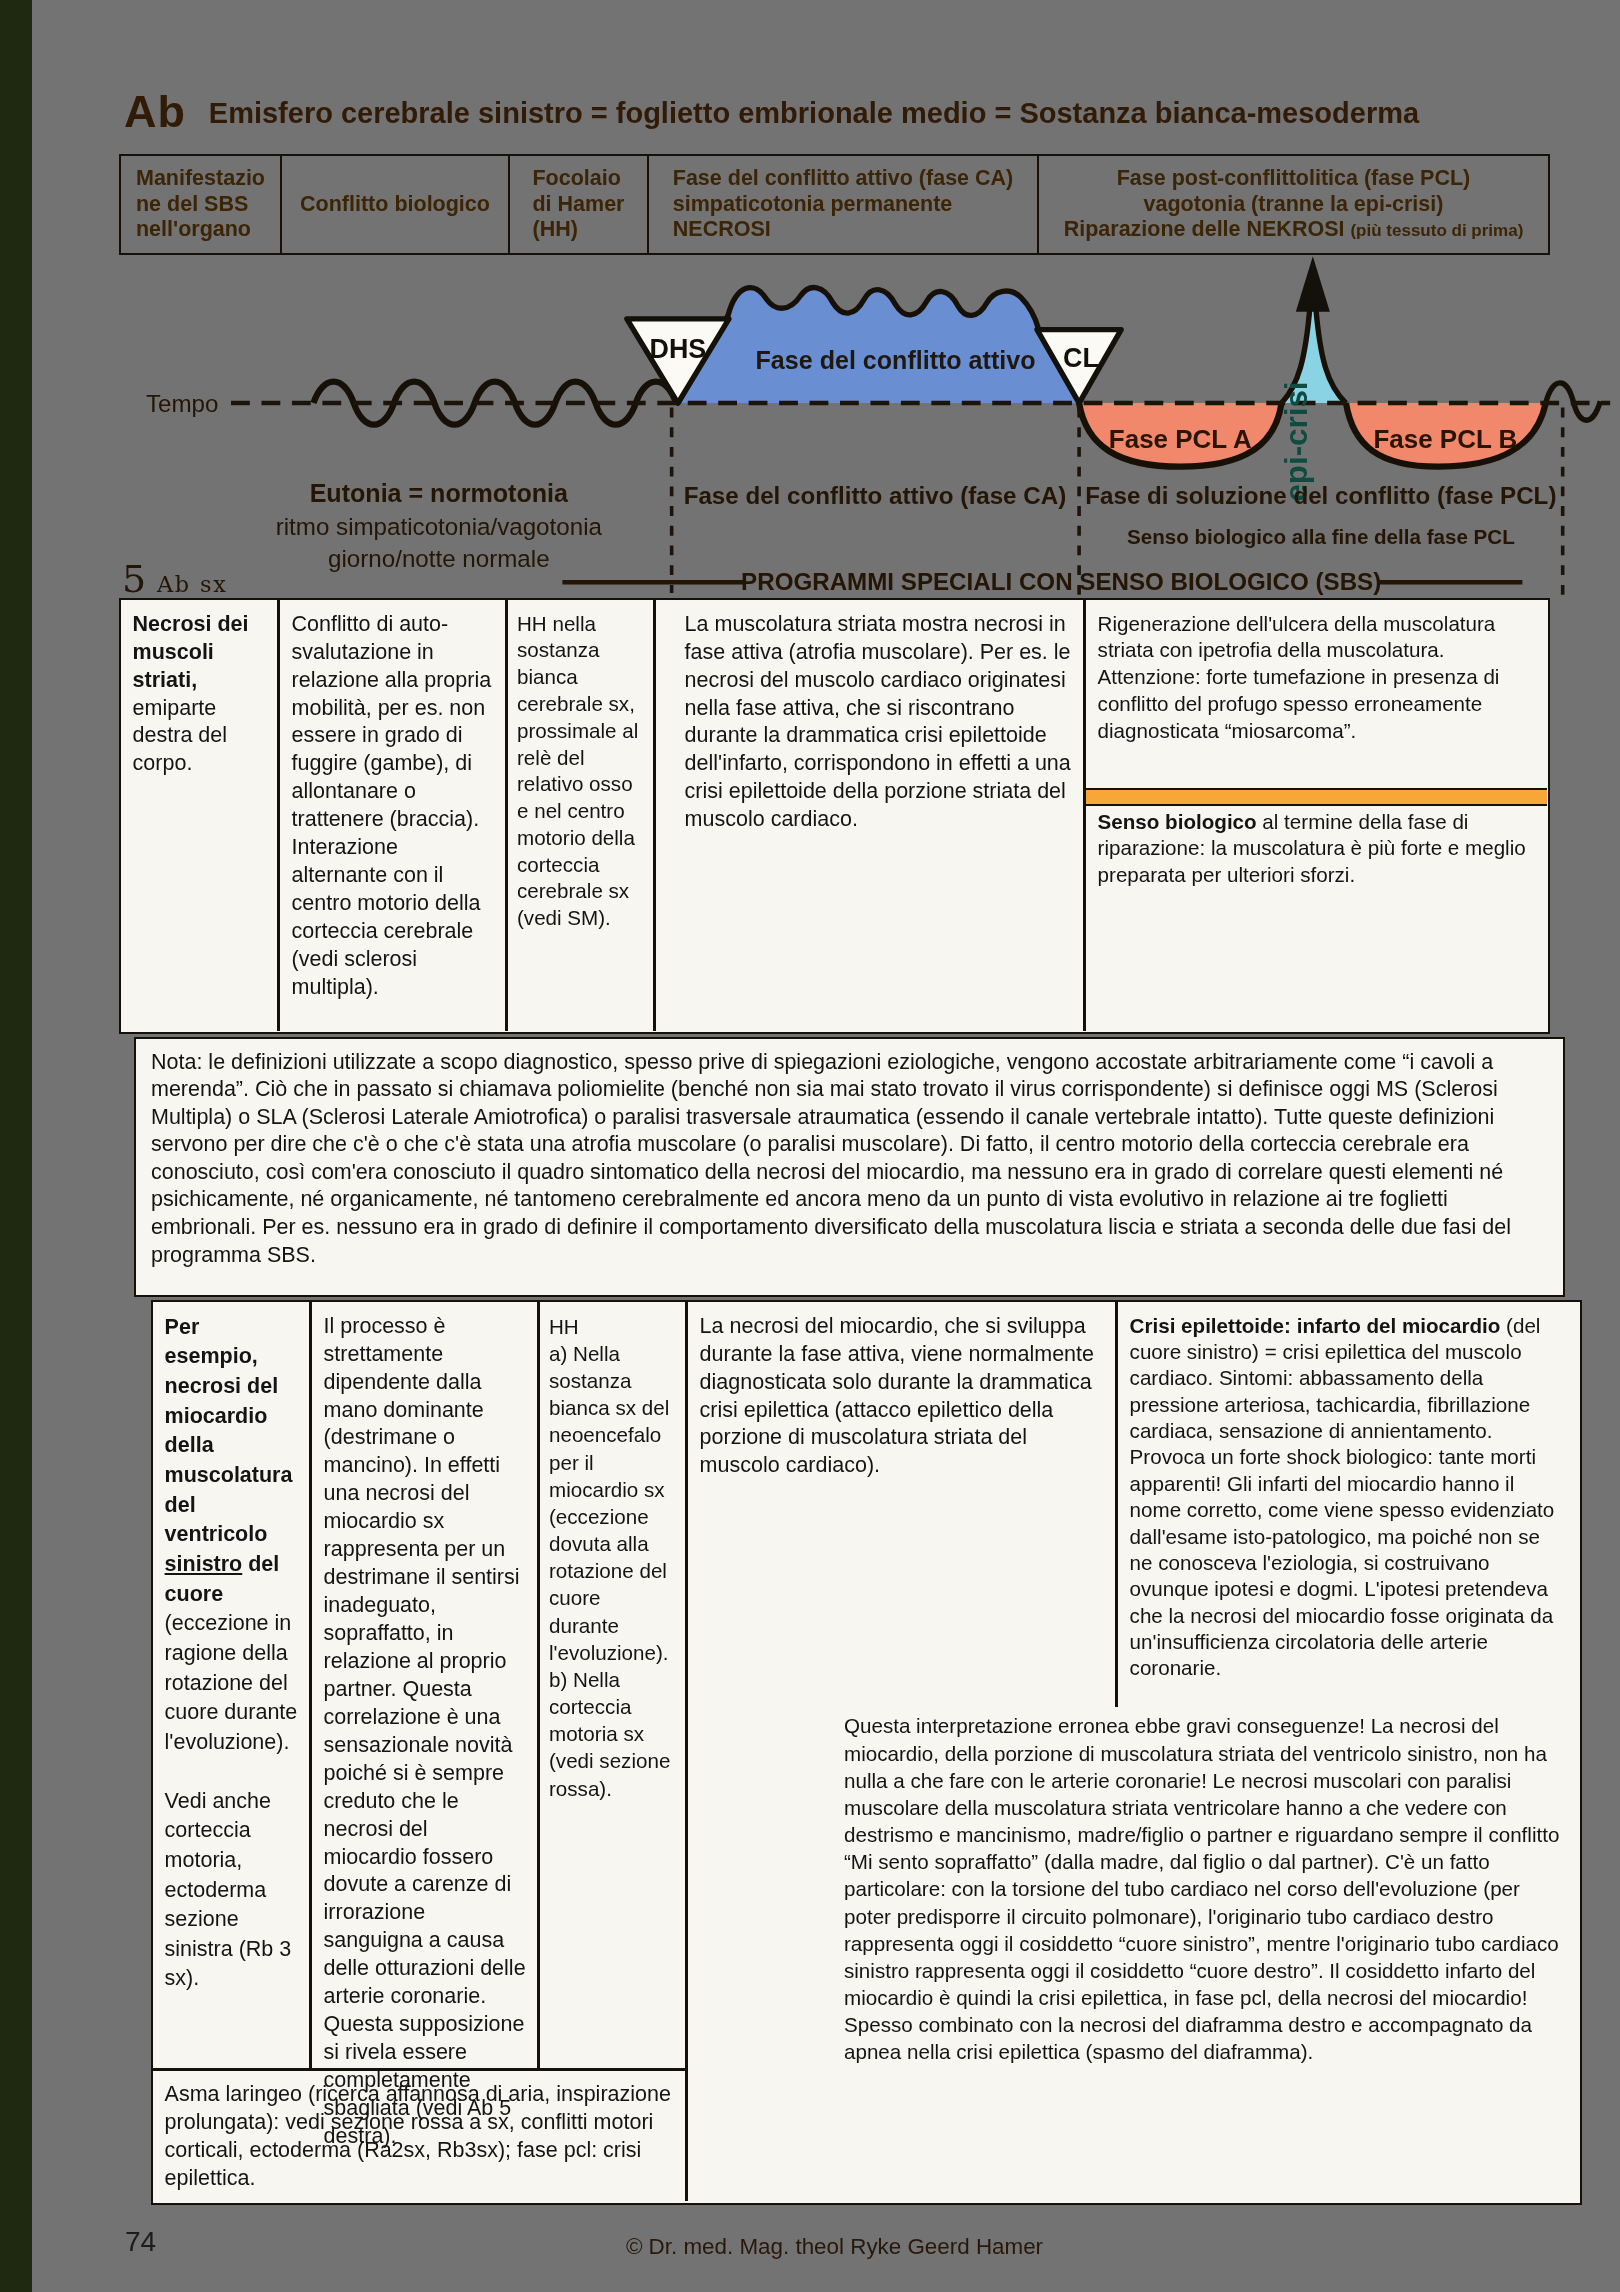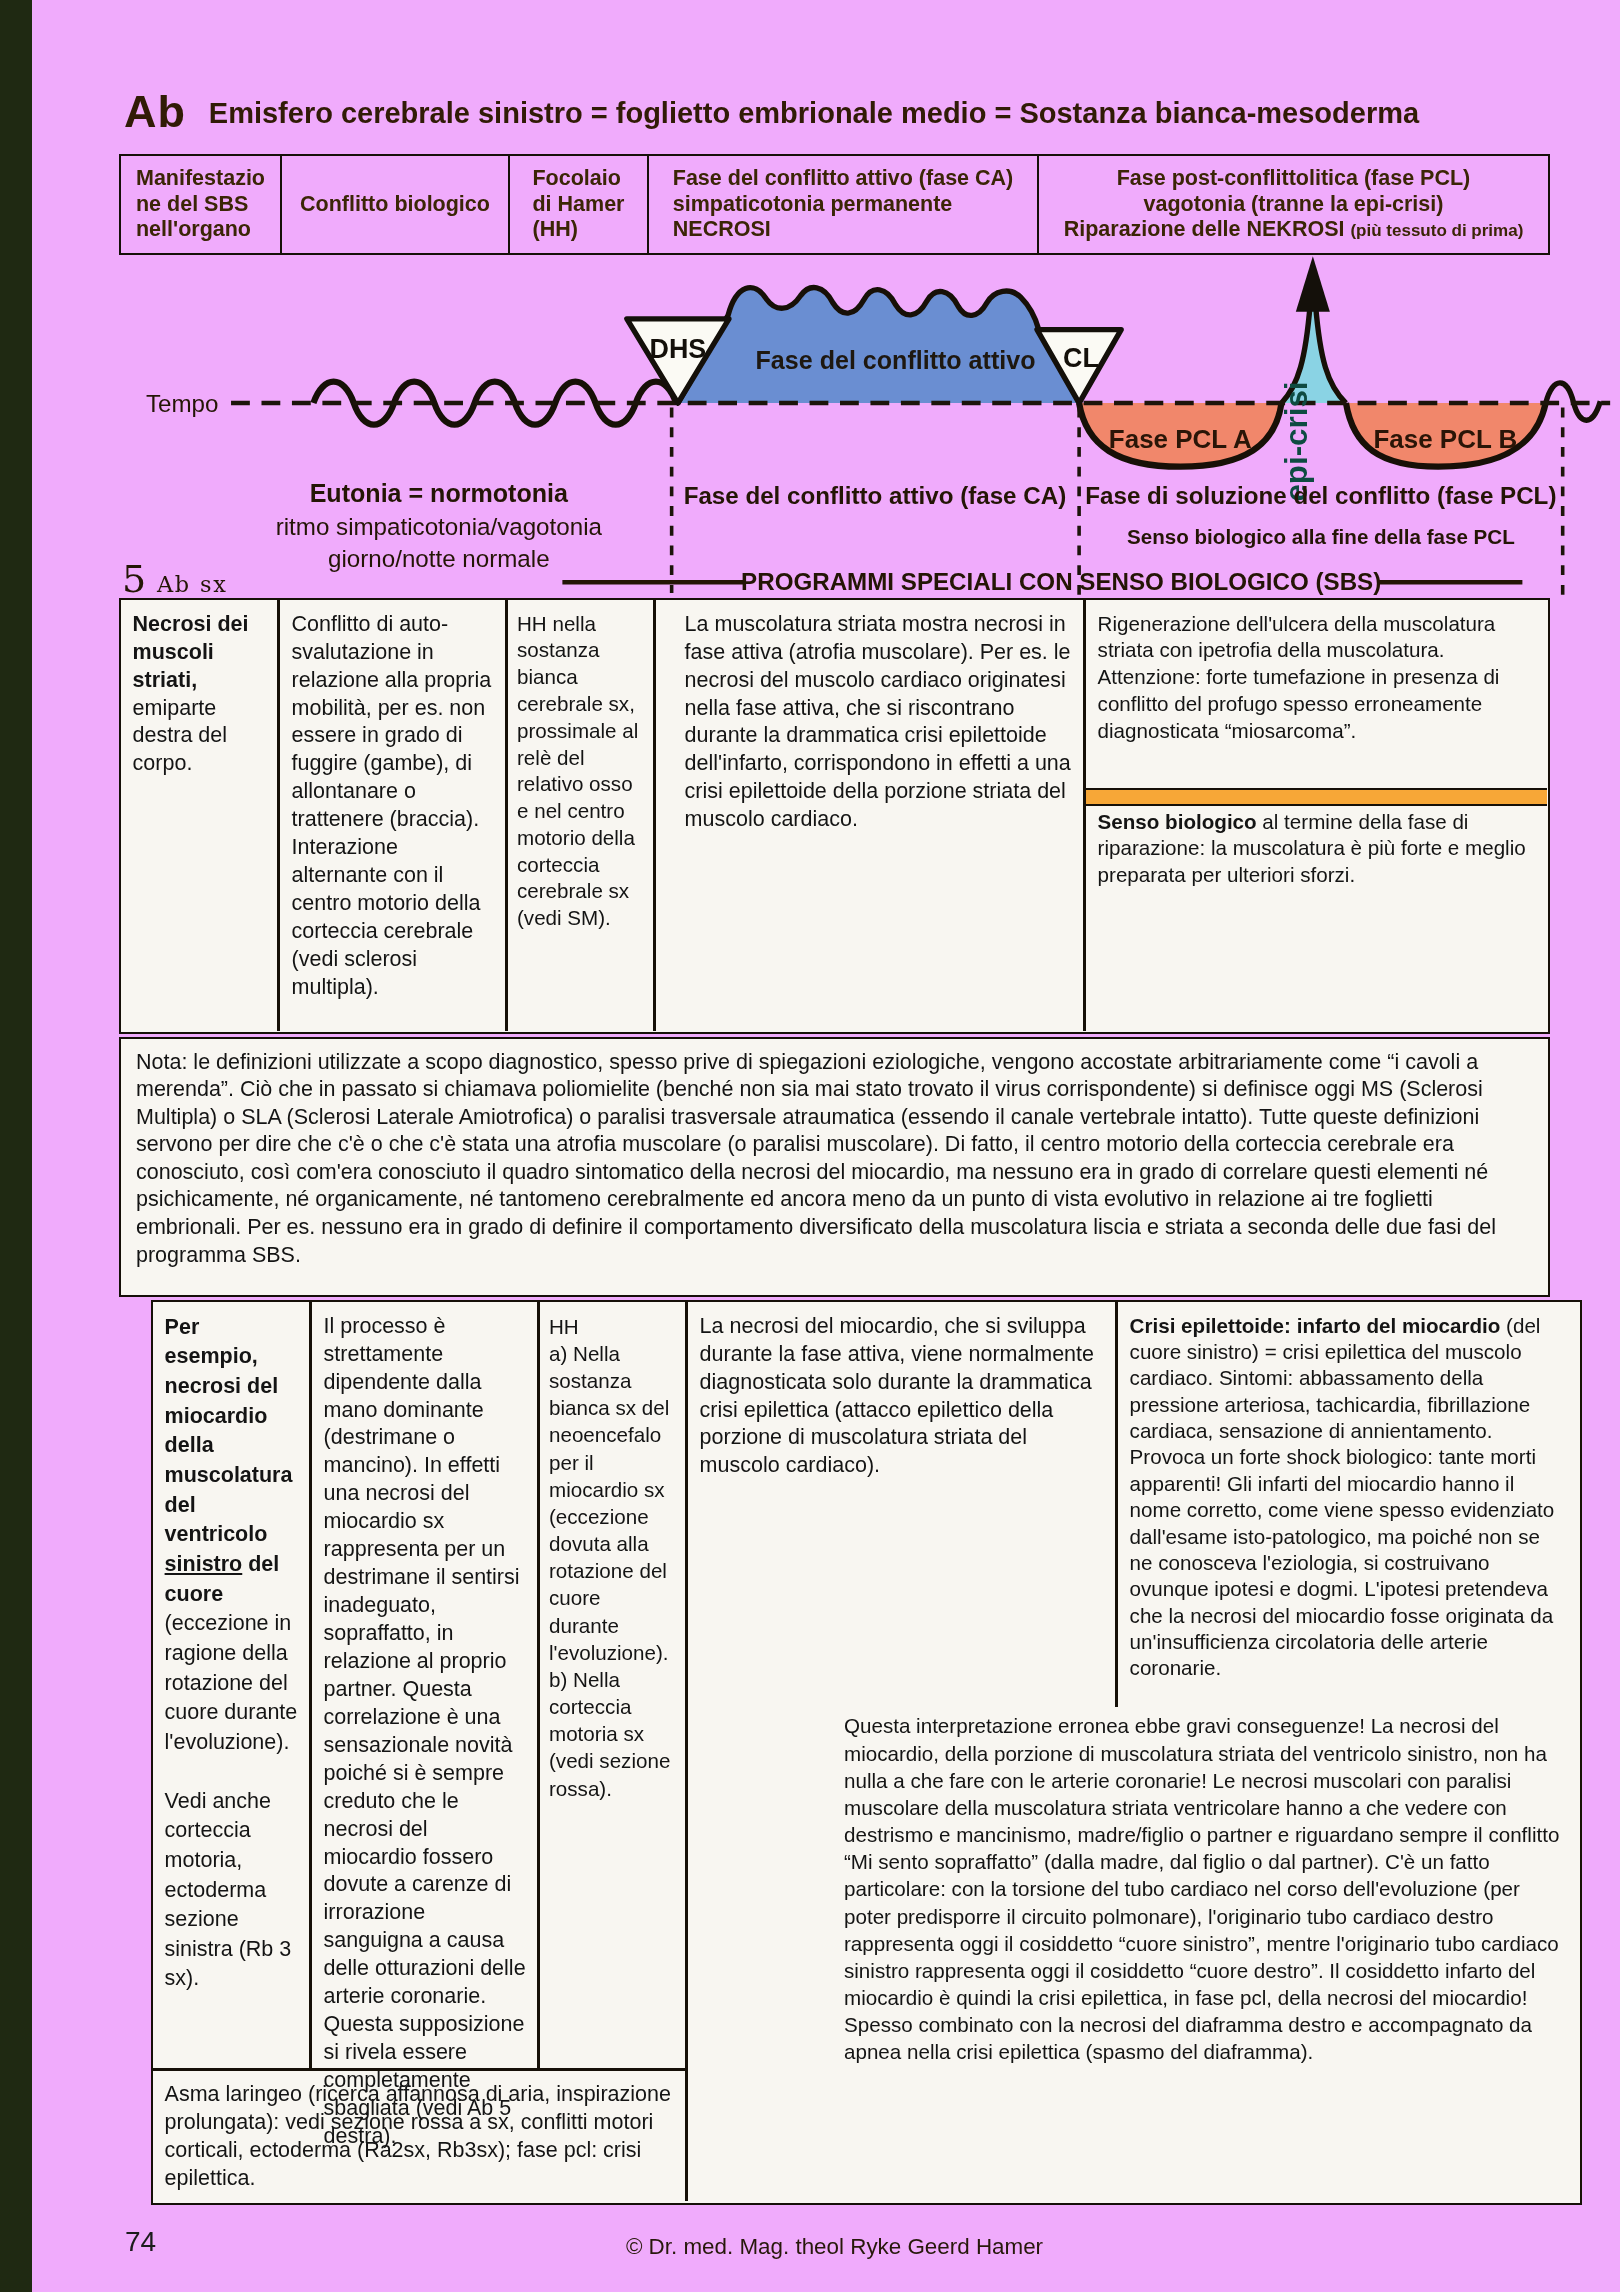--- a/index.html
+++ b/index.html
@@ -1,16 +1,16 @@
 <!DOCTYPE html>
 <html style="font-size:14.3px"><head>
 <meta charset="utf-8">
 <style>
   html,body{margin:0;padding:0;background:#555;}
-  .page{position:relative;width:1620px;height:2293px;background:#f0abfc;overflow:hidden;
+  .page{position:relative;width:1620px;height:2293px;background:#737373;overflow:hidden;
         font-family:"Liberation Sans",sans-serif;color:#141414;}
   .spine{position:absolute;left:0;top:0;width:32px;height:2293px;background:#1F2912;}
   
   .title-row{position:absolute;left:124px;top:86px;width:1451px;color:#311B06;white-space:nowrap;}
   .title-ab{font-size:45px;font-weight:bold;letter-spacing:0.9px;vertical-align:-3.6px;}
   .title-main{font-size:29px;font-weight:bold;margin-left:23px;}
   
   .htable{position:absolute;left:119px;top:154px;width:1431px;height:101px;display:flex;
           border:2.7px solid #161008;box-sizing:border-box;}
   .hcell{box-sizing:border-box;border-left:2.7px solid #161008;display:flex;flex-direction:column;
@@ -29,21 +29,21 @@
   .box{position:absolute;background:#F8F6F1;border:2.7px solid #161008;box-sizing:border-box;}
   .vline{position:absolute;width:2.7px;background:#161008;}
   .hline{position:absolute;height:2.7px;background:#161008;}
   .cell{position:absolute;box-sizing:border-box;padding:10.7px 11.6px;font-size:21.5px;line-height:1.3;}
   .b{font-weight:bold;}
   .u{text-decoration:underline;}
   .gap-top{margin-top:29px;}
   .orangeband{position:absolute;background:#F7A737;border-top:2.7px solid #161008;
               border-bottom:2.7px solid #161008;box-sizing:border-box;}
   
-  .notebox{position:absolute;left:119px;top:1037px;width:1431px;height:260px;background:#F8F6F1;
+  .notebox{position:absolute;left:134px;top:1037px;width:1431px;height:260px;background:#F8F6F1;
            border:2.7px solid #161008;box-sizing:border-box;padding:9.9px 15px;font-size:21.5px;
            line-height:1.28;overflow:hidden;}
   
   .pagenum{position:absolute;left:125px;top:2226px;font-size:28px;color:#1c1c1c;}
   .copyright{position:absolute;left:119px;top:2234px;width:1431px;text-align:center;
              font-size:22.4px;color:#27180a;}
 </style>
 </head>
 <body>
 

